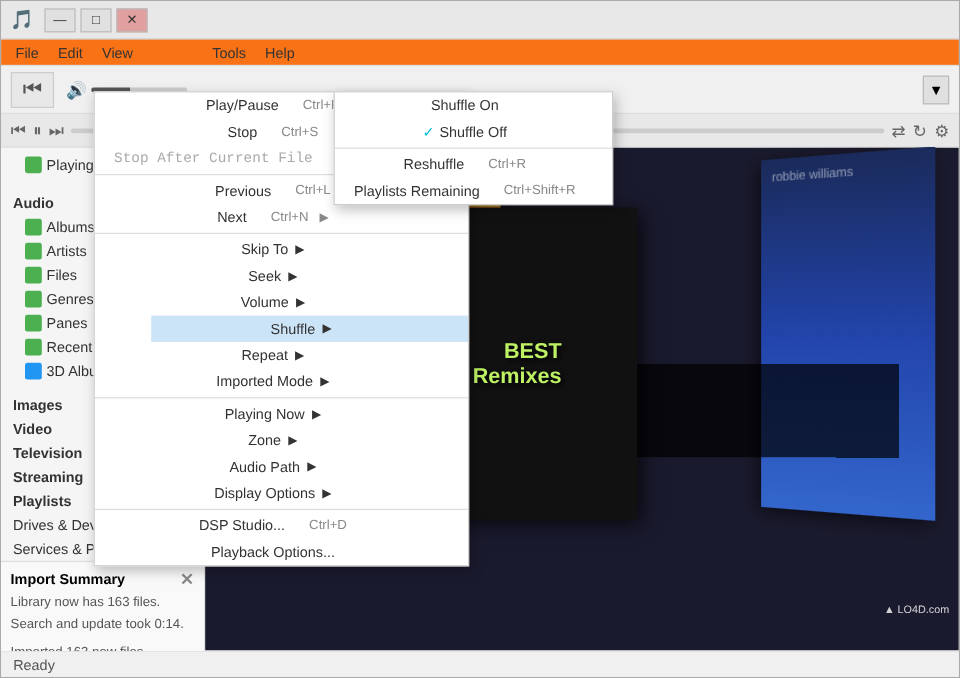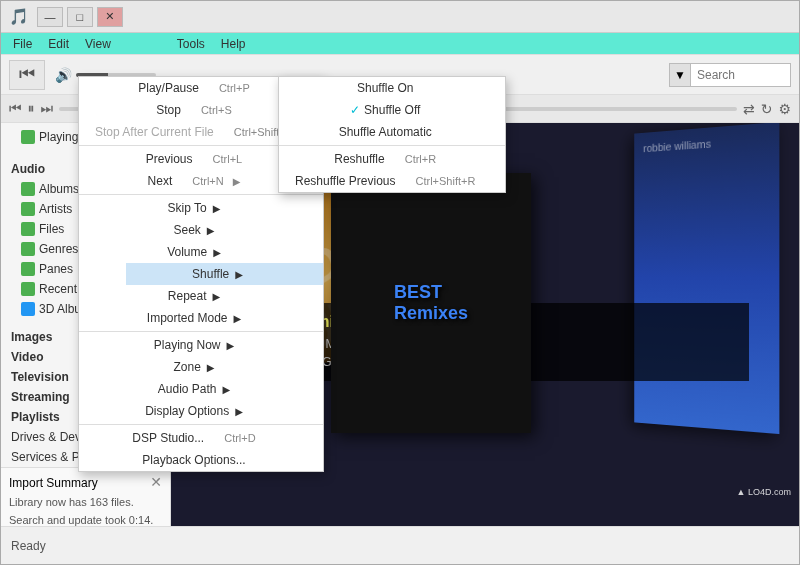--- a/index.html
+++ b/index.html
@@ -50,21 +50,21 @@
       font-size: 11px;
       display: flex;
       align-items: center;
       justify-content: center;
       cursor: pointer;
       color: #333;
     }
 
     
     .menubar {
-      background: #5eead4;
+      background: #f97316;
       height: 22px;
       display: flex;
       align-items: center;
       border-bottom: 1px solid #ddd;
       padding: 0 4px;
     }
     .menubar-item {
       padding: 2px 8px;
       font-size: 12px;
       color: #333;
@@ -189,23 +189,23 @@
 
     
     .import-panel {
       background: #f9f9f9;
       border-top: 1px solid #ddd;
       padding: 6px 8px;
       font-size: 11px;
     }
     .import-panel-header {
       display: flex;
-      align-items: flex-end;
+      align-items: center;
       justify-content: space-between;
-      font-weight: normal;
+      font-weight: bold;
       font-size: 12px;
       margin-bottom: 4px;
     }
     .import-panel-close {
       cursor: pointer;
       color: #888;
       font-size: 14px;
     }
     .import-panel-text {
       color: #555;
@@ -238,21 +238,21 @@
       margin-bottom: 4px;
     }
     .track-item {
       padding: 2px 0;
       color: #ccc;
     }
 
     
     .statusbar {
       background: #f0f0f0;
-      height: 38px;
+      height: 22px;
       border-top: 1px solid #ddd;
       display: flex;
       align-items: center;
       padding: 0 10px;
       font-size: 12px;
       color: #555;
     }
 
     
     .transport-bar {
@@ -297,20 +297,21 @@
       align-items: center;
       justify-content: center;
       position: relative;
     }
     .menu-item:hover, .menu-item.active {
       background: #cce4f7;
       margin-left: 47px;
     }
     .menu-item.disabled {
       color: #aaa;
+      font-family: Liberation Mono, monospace;
     }
     .menu-item .shortcut {
       color: #888;
       margin-left: 20px;
       font-size: 11px;
     }
     .menu-item .arrow {
       margin-left: 6px;
       font-size: 10px;
     }
@@ -368,24 +369,24 @@
       top: 5px;
       width: 150px;
       height: 300px;
       background: linear-gradient(180deg, #1a2a5a 0%, #2244aa 50%, #3366cc 100%);
       transform: perspective(500px) rotateY(-15deg);
       box-shadow: -4px 4px 16px rgba(0,0,0,0.6);
       overflow: hidden;
     }
 
     .album-best-title {
-      color: #3b82f6;
+      color: #bef264;
       font-size: 18px;
       font-weight: bold;
-      text-align: left;
+      text-align: right;
       text-shadow: 2px 2px 4px #000;
       padding: 10px;
     }
 
     .giga-hits-badge {
       position: absolute;
       bottom: 6px;
       right: 8px;
       background: rgba(0,0,0,0.7);
       color: #ff0;
@@ -428,21 +429,20 @@
   </div>
 
   <div class="toolbar">
     <div class="toolbar-btn" style="font-size:18px;">⏮</div>
     <div class="volume-area">
       <span class="volume-icon">🔊</span>
       <div class="volume-slider"></div>
     </div>
     <div class="search-area">
       <div class="search-dropdown">▼</div>
-      <input class="search-box" type="text" placeholder="Search" style="">
     </div>
   </div>
 
   <div class="transport-bar">
     <span class="transport-icon">⏮</span>
     <span class="transport-icon">⏸</span>
     <span class="transport-icon">⏭</span>
     <div class="progress-track"></div>
     <span class="transport-icon">⇄</span>
     <span class="transport-icon">↻</span>
@@ -629,27 +629,24 @@
     </div>
   </div>
 
   <div class="shuffle-submenu">
     <div class="menu-item">
       <span>Shuffle On</span>
     </div>
     <div class="menu-item">
       <span><span class="cyan-check">✓</span>Shuffle Off</span>
     </div>
-    <div class="menu-item">
-      <span>Shuffle Automatic</span>
-    </div>
     <div class="menu-separator"></div>
     <div class="menu-item">
       <span>Reshuffle</span>
       <span class="shortcut">Ctrl+R</span>
     </div>
     <div class="menu-item">
-      <span>Reshuffle Previous</span>
+      <span>Playlists Remaining</span>
       <span class="shortcut">Ctrl+Shift+R</span>
     </div>
   </div>
 
 </div>
 
 </body></html>

